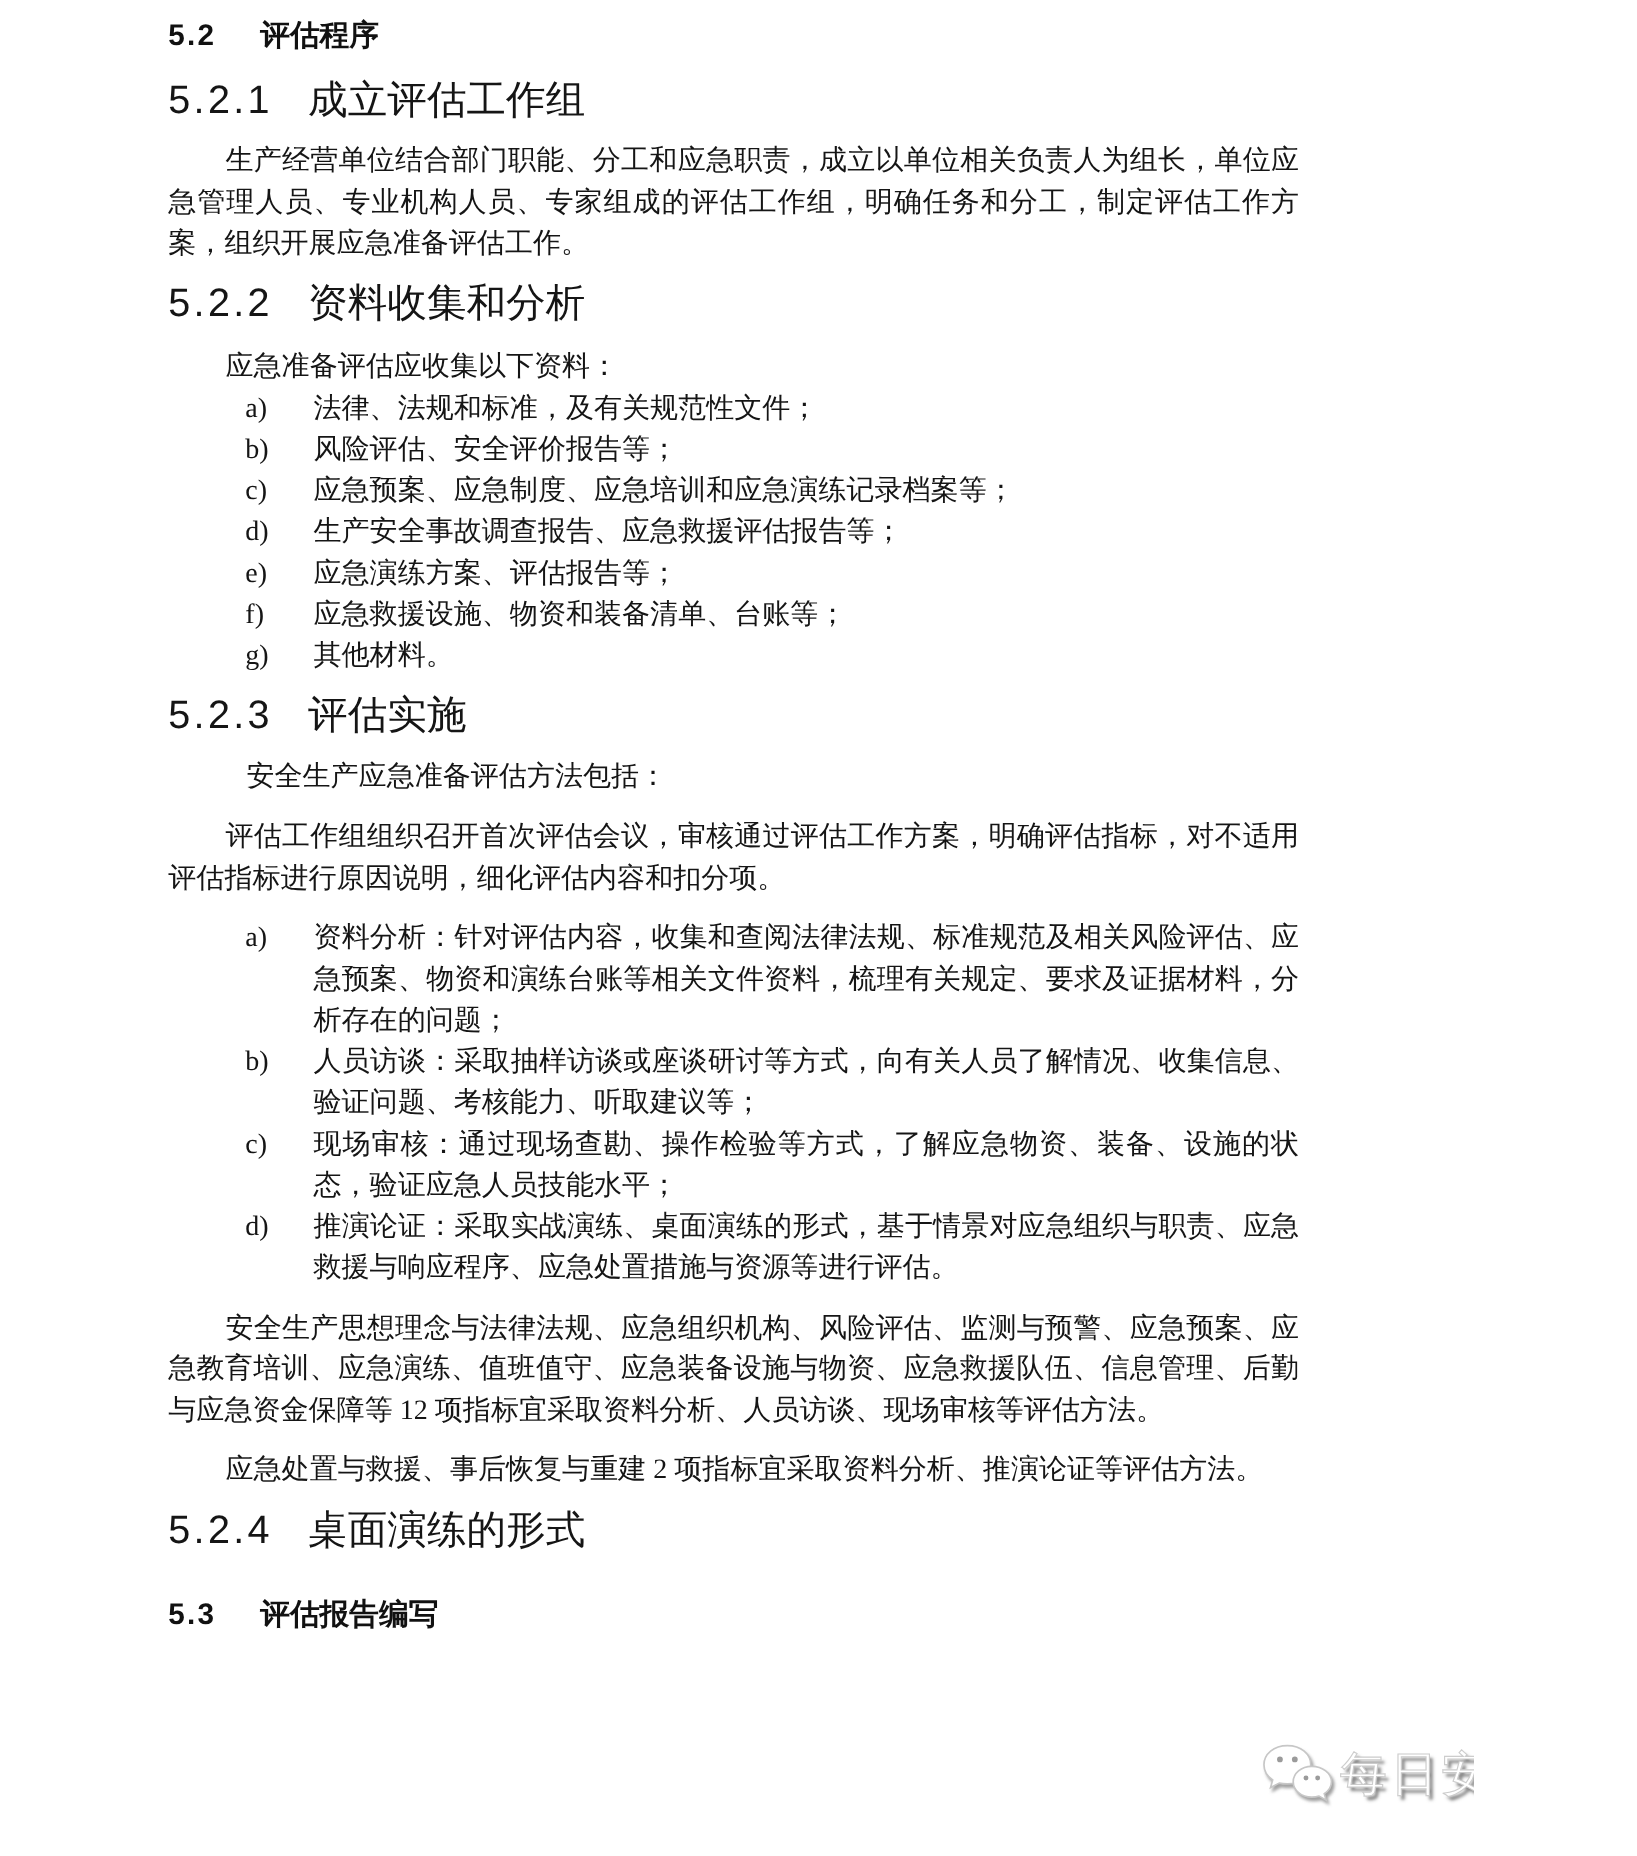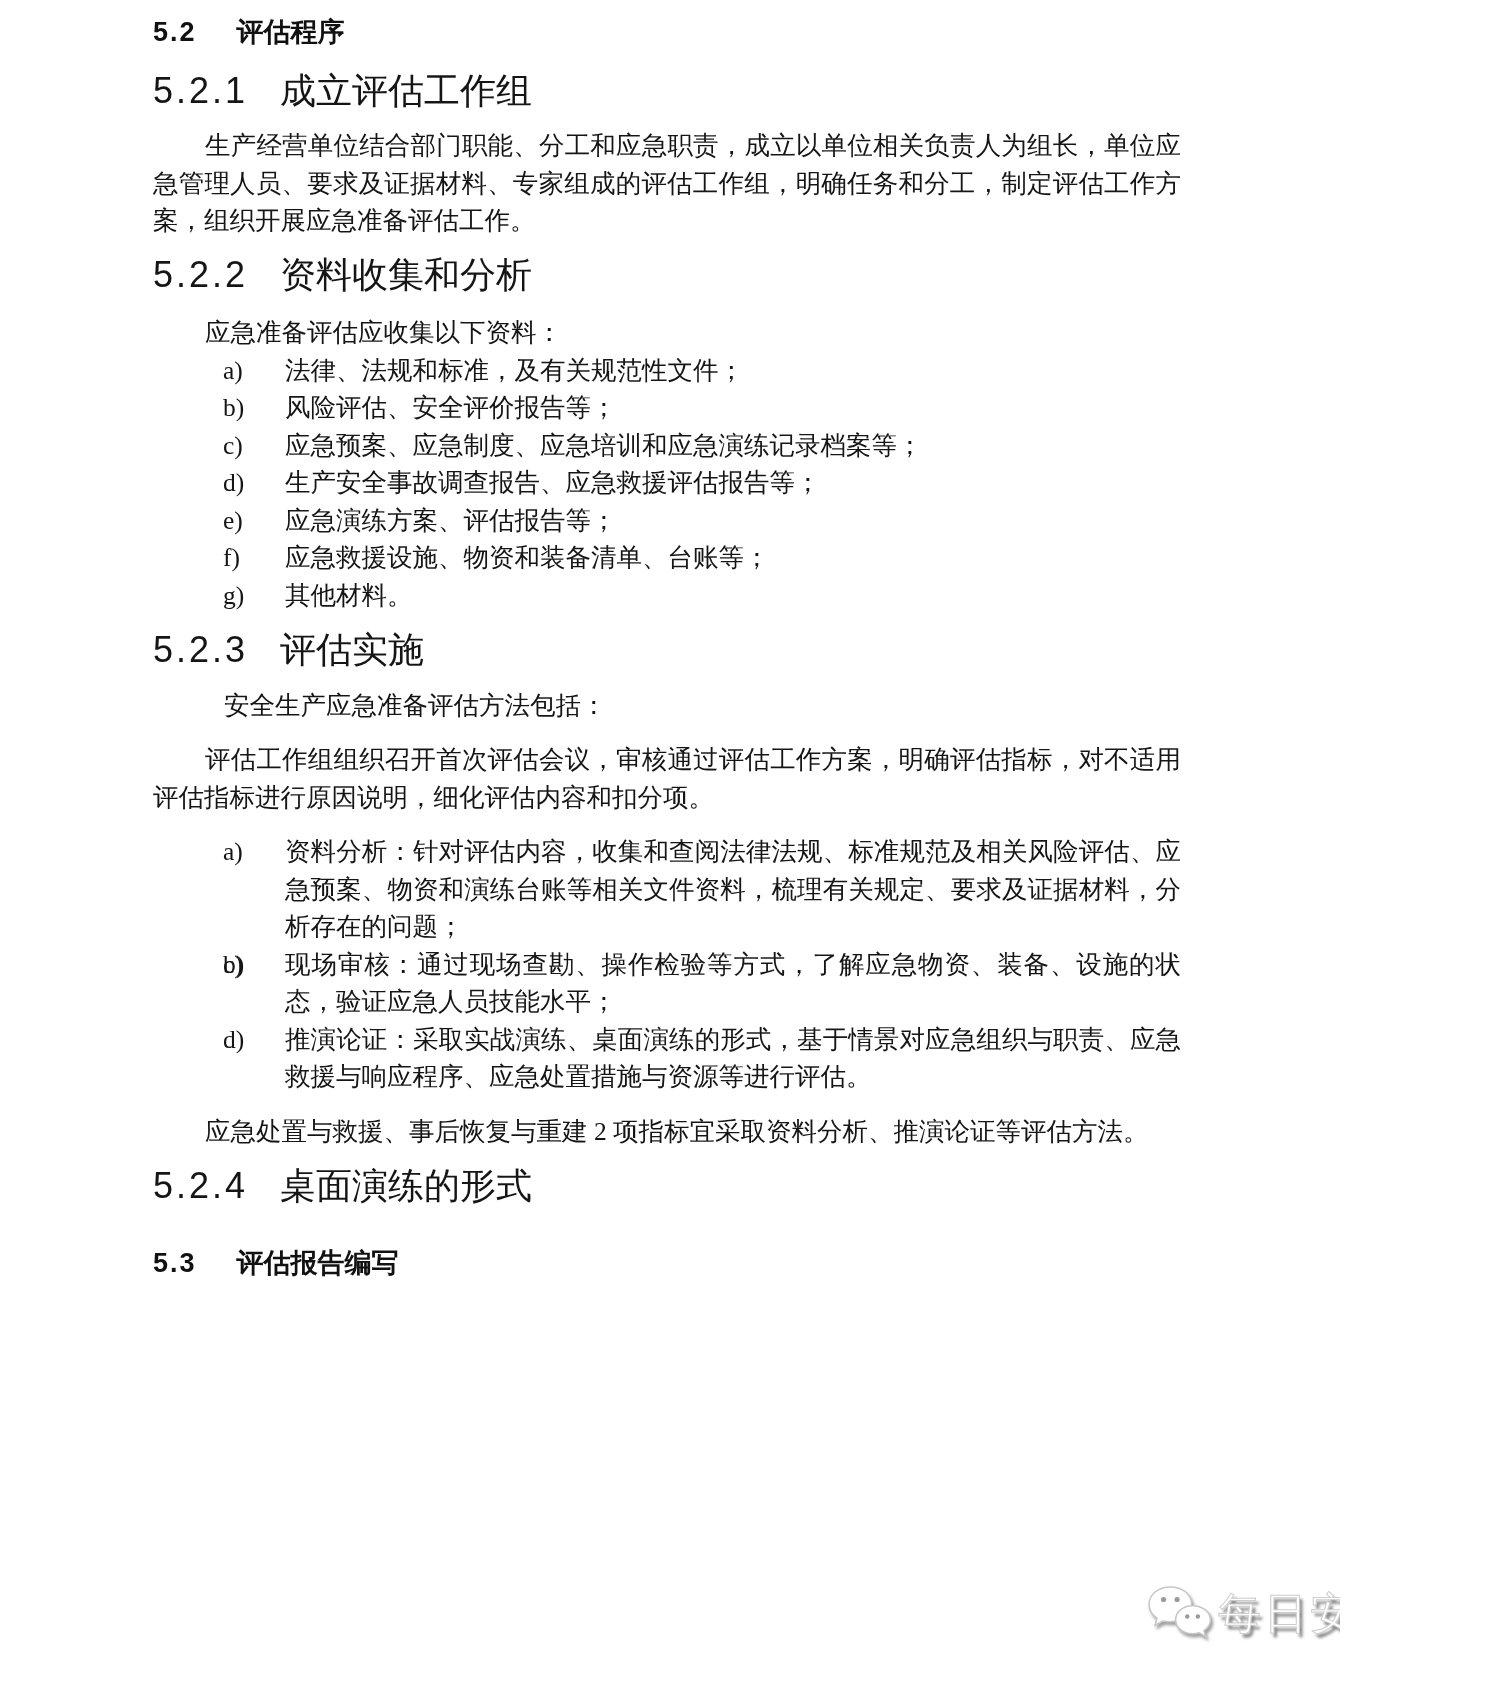--- a/index.html
+++ b/index.html
@@ -88,21 +88,21 @@
 <div class="doc">
 
   <div class="block h-l1">
     <span class="num">5.2</span><span>评估程序</span>
   </div>
 
   <div class="block h-l2 mt20">
     <span class="num">5.2.1</span><span>成立评估工作组</span>
   </div>
 
-  <p class="block para mt17">生产经营单位结合部门职能、分工和应急职责，成立以单位相关负责人为组长，单位应急管理人员、要求及证据材料、专家组成的评估工作组，明确任务和分工，制定评估工作方案，组织开展应急准备评估工作。</p>
+  <p class="block para mt17">生产经营单位结合部门职能、分工和应急职责，成立以单位相关负责人为组长，单位应急管理人员、专业机构人员、专家组成的评估工作组，明确任务和分工，制定评估工作方案，组织开展应急准备评估工作。</p>
 
   <div class="block h-l2 mt16">
     <span class="num">5.2.2</span><span>资料收集和分析</span>
   </div>
 
   <p class="block intro mt20">应急准备评估应收集以下资料：</p>
 
   <ul class="doc-list">
     <li><span class="li-label">a)</span><span>法律、法规和标准，及有关规范性文件；</span></li>
     <li><span class="li-label">b)</span><span>风险评估、安全评价报告等；</span></li>
@@ -116,25 +116,26 @@
   <div class="block h-l2 mt17">
     <span class="num">5.2.3</span><span>评估实施</span>
   </div>
 
   <p class="block intro deep mt17">安全生产应急准备评估方法包括：</p>
 
   <p class="block para mt17">评估工作组组织召开首次评估会议，审核通过评估工作方案，明确评估指标，对不适用评估指标进行原因说明，细化评估内容和扣分项。</p>
 
   <ul class="doc-list mt17">
     <li><span class="li-label">a)</span><span>资料分析：针对评估内容，收集和查阅法律法规、标准规范及相关风险评估、应急预案、物资和演练台账等相关文件资料，梳理有关规定、要求及证据材料，分析存在的问题；</span></li>
-    <li><span class="li-label">b)</span></li>
+    <li><span class="li-label">b)</span><span>人员访谈：采取抽样访谈或座谈研讨等方式，向有关人员了解情况、收集信息、验证问题、考核能力、听取建议等；</span></li>
     <li><span class="li-label">c)</span><span>现场审核：通过现场查勘、操作检验等方式，了解应急物资、装备、设施的状态，验证应急人员技能水平；</span></li>
     <li><span class="li-label">d)</span><span>推演论证：采取实战演练、桌面演练的形式，基于情景对应急组织与职责、应急救援与响应程序、应急处置措施与资源等进行评估。</span></li>
   </ul>
 
+  <p class="block para mt17">安全生产思想理念与法律法规、应急组织机构、风险评估、监测与预警、应急预案、应急教育培训、应急演练、值班值守、应急装备设施与物资、应急救援队伍、信息管理、后勤与应急资金保障等 12 项指标宜采取资料分析、人员访谈、现场审核等评估方法。</p>
 
   <p class="block para mt17">应急处置与救援、事后恢复与重建 2 项指标宜采取资料分析、推演论证等评估方法。</p>
 
   <div class="block h-l2 mt17">
     <span class="num">5.2.4</span><span>桌面演练的形式</span>
   </div>
 
 
   <div class="block h-l1 mt92">
     <span class="num">5.3</span><span>评估报告编写</span>

